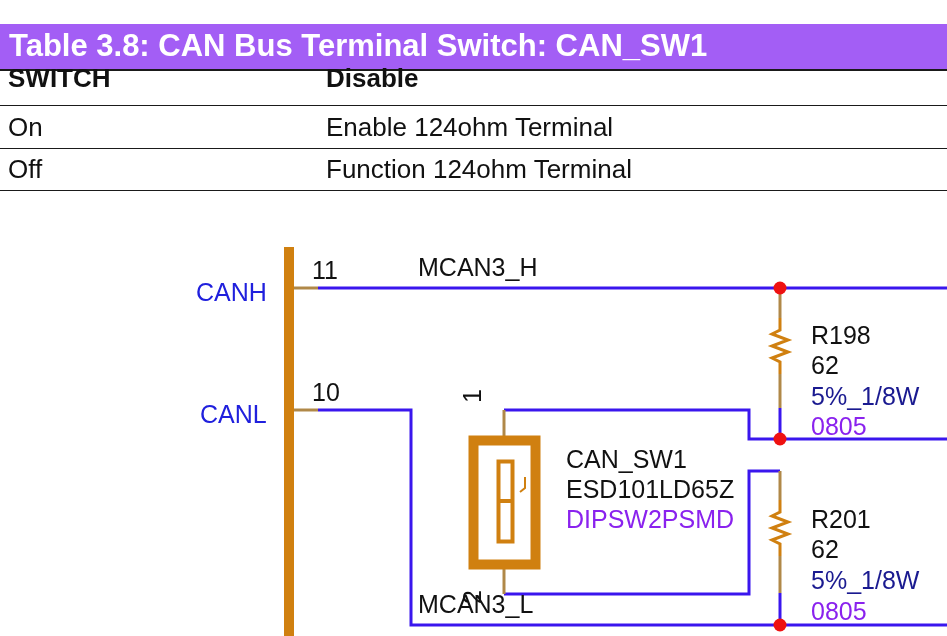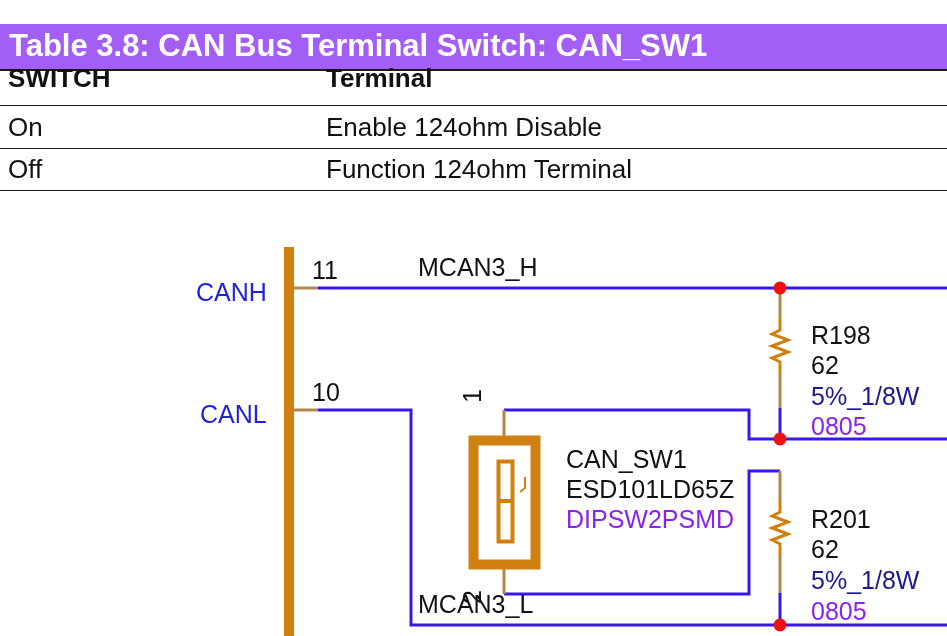--- a/index.html
+++ b/index.html
@@ -22,25 +22,25 @@
 <body>
 
 <div class="title-bar">
   <span class="title-text">Table 3.8: CAN Bus Terminal Switch: CAN_SW1</span>
 </div>
 
 <table class="spec">
   <tbody>
       <tr>
     <th class="c1">SWITCH</th>
-    <th>Terminal</th>
+    <th>Disable</th>
   </tr>
   <tr class="r1">
     <td class="c1">On</td>
-    <td>Enable 124ohm Disable</td>
+    <td>Enable 124ohm Terminal</td>
   </tr>
   <tr>
     <td class="c1">Off</td>
     <td>Function 124ohm Terminal</td>
   </tr>
 </tbody>
   </table>
 
 <svg class="schem" width="947" height="446" viewBox="0 190 947 446">
 

